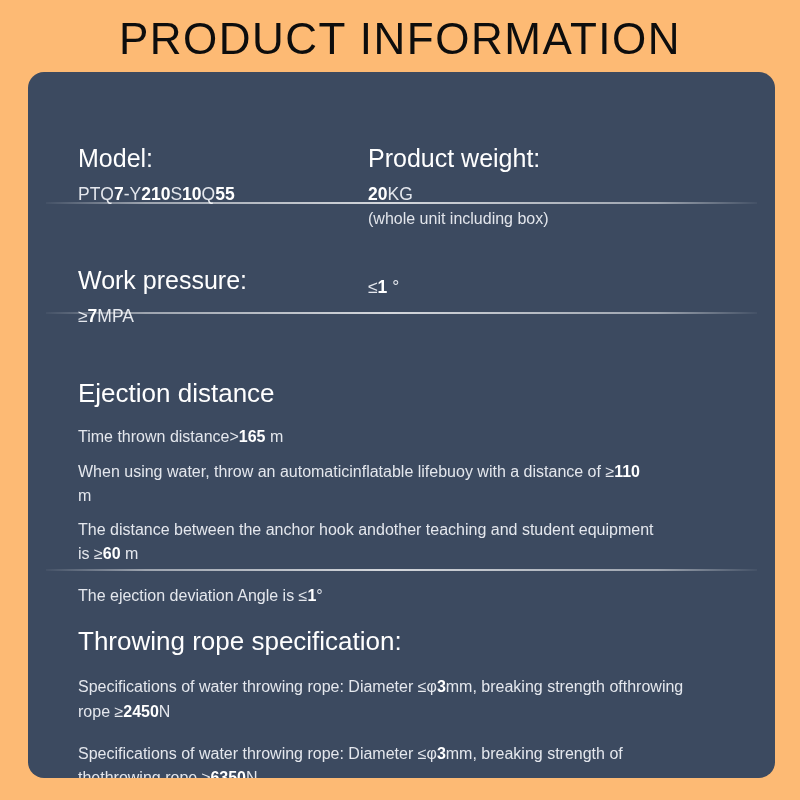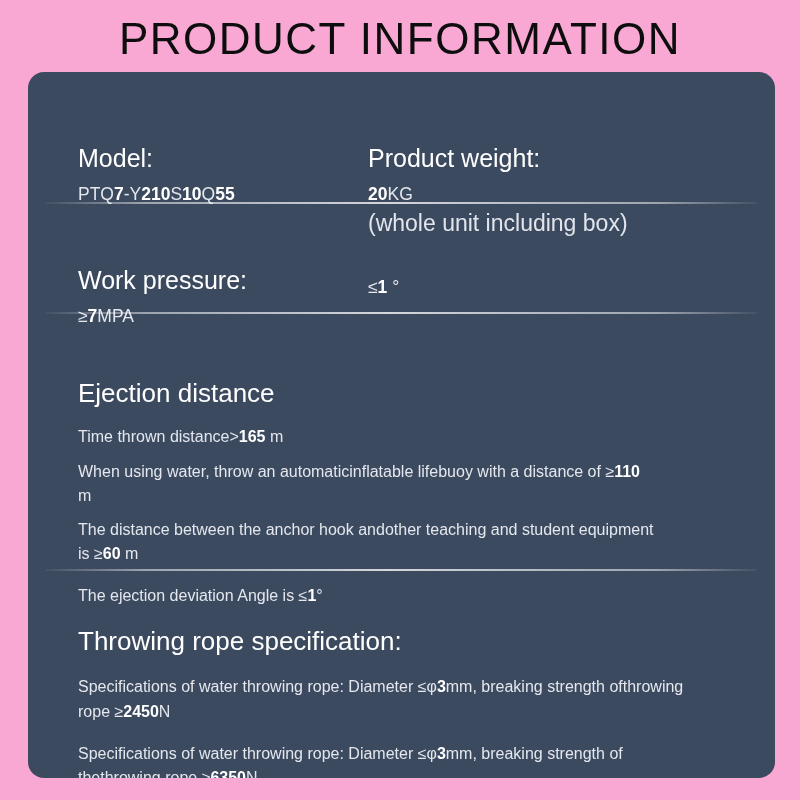--- a/index.html
+++ b/index.html
@@ -10,21 +10,21 @@
     width: 800px;
     height: 800px;
     background: #ffffff;
     font-family: "Liberation Sans", sans-serif;
     overflow: hidden;
   }
   .page {
     position: relative;
     width: 800px;
     height: 800px;
-    background: #f9a8d4;
+    background: #fdba74;
   }
 
   
   .page-title {
     position: absolute;
     top: 14px;
     left: 0;
     width: 800px;
     text-align: center;
     font-size: 44px;
@@ -85,21 +85,21 @@
   }
   .spec-value {
     font-size: 17.5px;
     font-weight: 400;
     color: #e4e7ed;
     line-height: 1.45;
     margin-top: 9px;
   }
   .spec-value .b { font-weight: 700; color: #ffffff; }
   .spec-note {
-    font-size: 23px;
+    font-size: 16px;
     font-weight: 400;
     color: #e2e5eb;
     line-height: 1.45;
   }
 
   .section-heading {
     font-size: 26px;
     font-weight: 400;
     color: #ffffff;
     line-height: 1.2;

